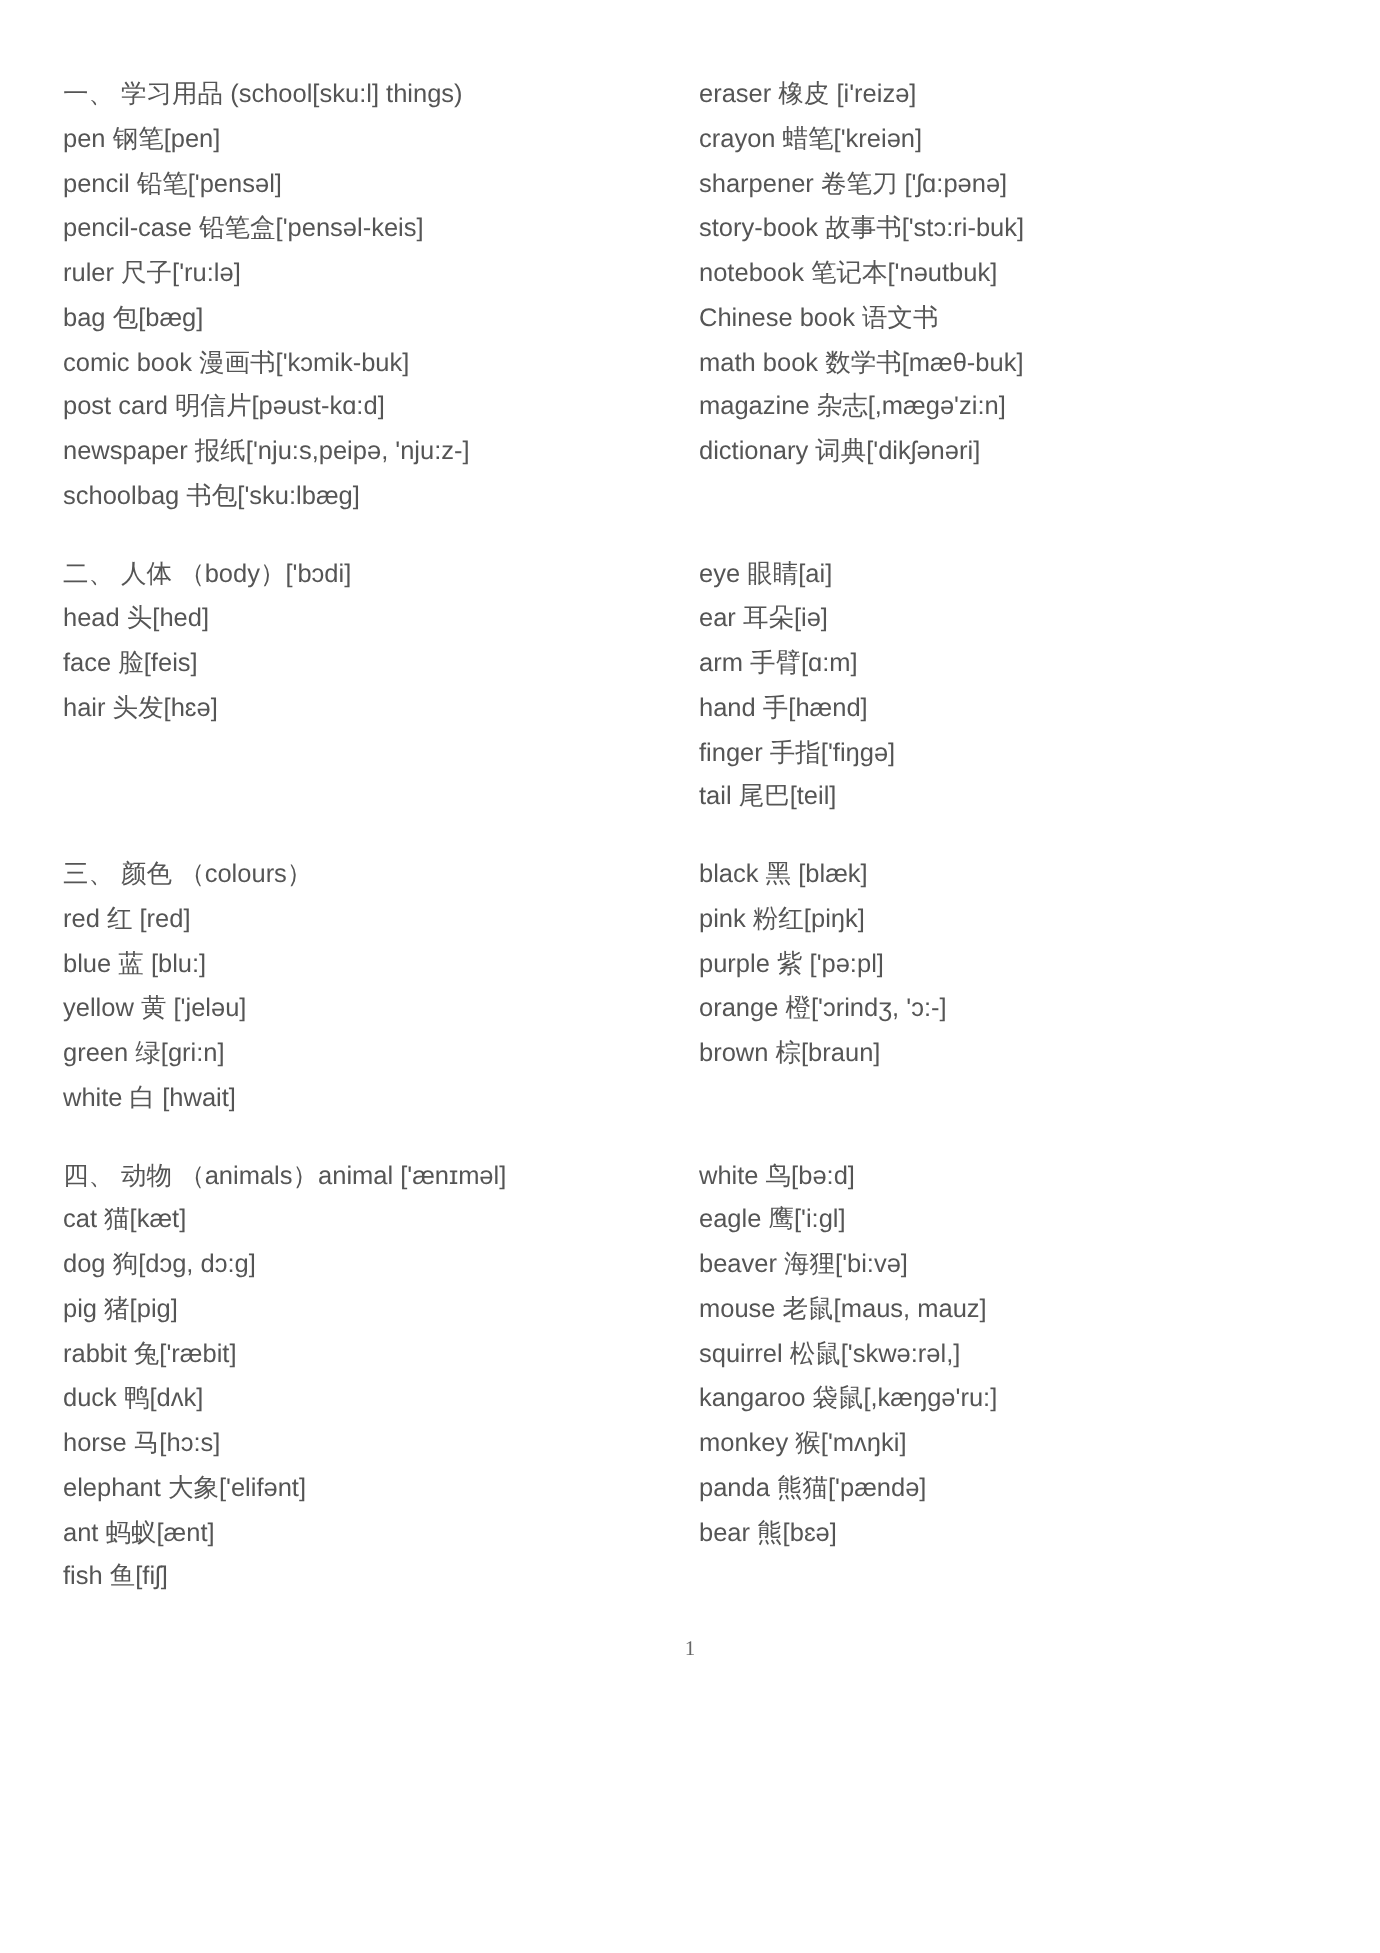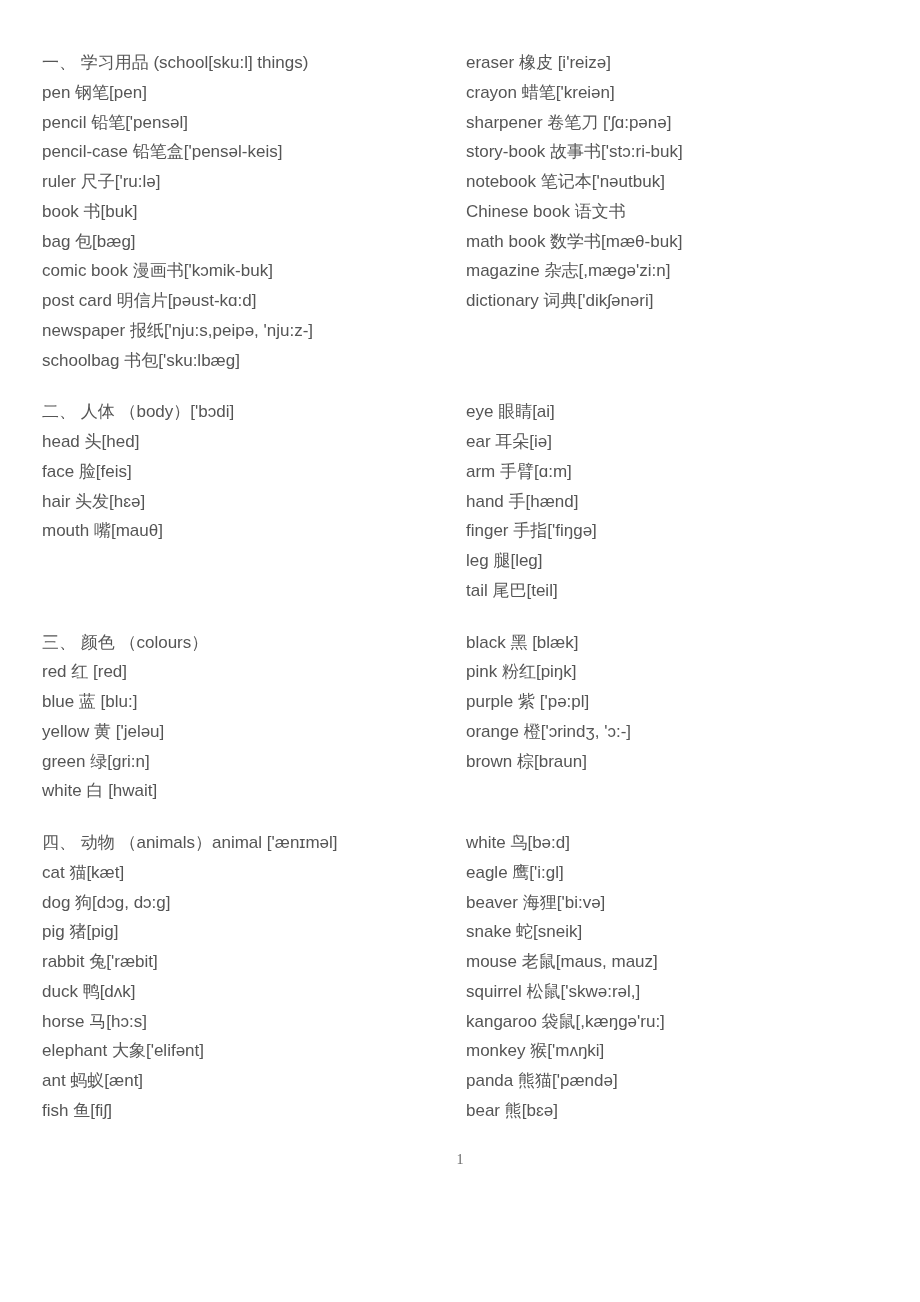--- a/index.html
+++ b/index.html
@@ -41,21 +41,20 @@
 <body>
 
 <div class="section">
   <div class="columns">
     <div class="col">
       <div class="section-heading">一、 学习用品 (school[sku:l] things)</div>
       <div class="entry">pen 钢笔[pen]</div>
       <div class="entry">pencil 铅笔['pensəl]</div>
       <div class="entry">pencil-case 铅笔盒['pensəl-keis]</div>
       <div class="entry">ruler 尺子['ru:lə]</div>
-      <div class="entry">book 书[buk]</div>
       <div class="entry">bag 包[bæg]</div>
       <div class="entry">comic book 漫画书['kɔmik-buk]</div>
       <div class="entry">post card 明信片[pəust-kɑ:d]</div>
       <div class="entry">newspaper 报纸['nju:s,peipə, 'nju:z-]</div>
       <div class="entry">schoolbag 书包['sku:lbæg]</div>
     </div>
     <div class="col">
       <div class="entry">eraser 橡皮 [i'reizə]</div>
       <div class="entry">crayon 蜡笔['kreiən]</div>
       <div class="entry">sharpener 卷笔刀 ['ʃɑ:pənə]</div>
@@ -69,29 +68,27 @@
   </div>
 </div>
 
 <div class="section">
   <div class="columns">
     <div class="col">
       <div class="section-heading">二、 人体 （body）['bɔdi]</div>
       <div class="entry">head 头[hed]</div>
       <div class="entry">face 脸[feis]</div>
       <div class="entry">hair 头发[hɛə]</div>
-      <div class="entry">mouth 嘴[mauθ]</div>
     </div>
     <div class="col">
       <div class="entry">eye 眼睛[ai]</div>
       <div class="entry">ear 耳朵[iə]</div>
       <div class="entry">arm 手臂[ɑ:m]</div>
       <div class="entry">hand 手[hænd]</div>
       <div class="entry">finger 手指['fiŋgə]</div>
-      <div class="entry">leg 腿[leg]</div>
       <div class="entry">tail 尾巴[teil]</div>
     </div>
   </div>
 </div>
 
 <div class="section">
   <div class="columns">
     <div class="col">
       <div class="section-heading">三、 颜色 （colours）</div>
       <div class="entry">red 红 [red]</div>
@@ -121,21 +118,20 @@
       <div class="entry">duck 鸭[dʌk]</div>
       <div class="entry">horse 马[hɔ:s]</div>
       <div class="entry">elephant 大象['elifənt]</div>
       <div class="entry">ant 蚂蚁[ænt]</div>
       <div class="entry">fish 鱼[fiʃ]</div>
     </div>
     <div class="col">
       <div class="entry">white 鸟[bə:d]</div>
       <div class="entry">eagle 鹰['i:gl]</div>
       <div class="entry">beaver 海狸['bi:və]</div>
-      <div class="entry">snake 蛇[sneik]</div>
       <div class="entry">mouse 老鼠[maus, mauz]</div>
       <div class="entry">squirrel 松鼠['skwə:rəl,]</div>
       <div class="entry">kangaroo 袋鼠[,kæŋgə'ru:]</div>
       <div class="entry">monkey 猴['mʌŋki]</div>
       <div class="entry">panda 熊猫['pændə]</div>
       <div class="entry">bear 熊[bɛə]</div>
     </div>
   </div>
 </div>
 

